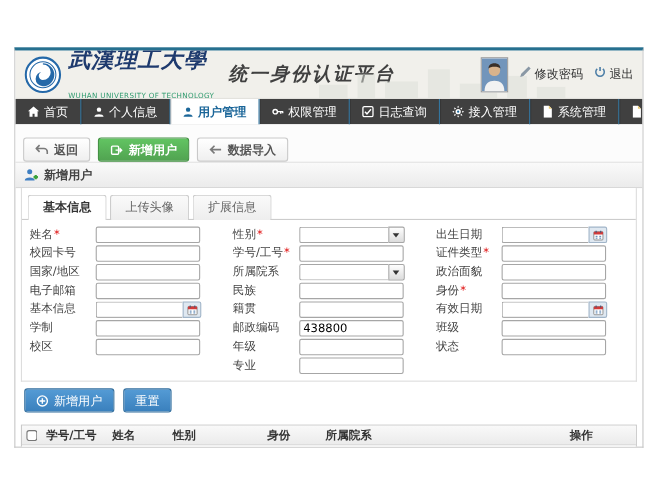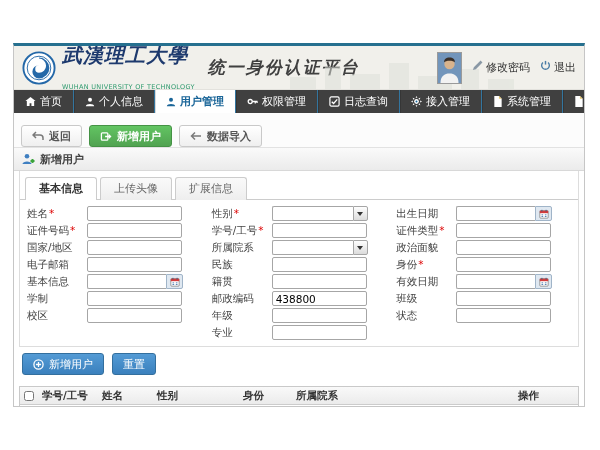--- a/index.html
+++ b/index.html
@@ -43,21 +43,21 @@
           border-bottom:1px solid #d8d8d8;display:flex;align-items:center;gap:5px;padding:0 8px;
           font-size:11px;font-weight:bold;color:#444;}
   
   .panel{margin:0 5px;border:1px solid #ddd;border-top:none;background:#fff;}
   .tabstrip{display:flex;gap:3px;padding:5px 5px 0;border-bottom:1px solid #ccc;}
   .tab{font-size:11px;color:#666;background:linear-gradient(#fafafa,#eeeeee);border:1px solid #ccc;border-bottom:none;
        border-radius:3px 3px 0 0;padding:3px 13px 4px;cursor:pointer;position:relative;top:1px;white-space:nowrap;}
   .tab.active{background:#fff;color:#333;font-weight:bold;}
   .form{display:flex;padding:6px 2px 4px;}
   .fcol{flex:1;min-width:0;}
-  .field{display:flex;align-items:center;height:15px;margin-bottom:2px;}
+  .field{display:flex;align-items:flex-start;height:15px;margin-bottom:2px;}
   .flabel{width:60px;flex:0 0 auto;font-size:10.5px;color:#444;padding-left:5px;white-space:nowrap;}
   .req{color:#dd0000;margin-left:1px;}
   .txt{width:95px;height:15px;box-sizing:border-box;border:1px solid #a6a6a6;font-size:10.5px;padding:0 3px;
        font-family:inherit;background:#fff;border-radius:2px;outline:none;}
   .dwrap,.swrap{display:flex;align-items:center;}
   .dwrap .txt{width:79px;border-right:none;border-radius:2px 0 0 2px;}
   .dbtn{width:17px;height:15px;box-sizing:border-box;border:1px solid #a0b4c8;background:#dfe8f1;display:flex;
         align-items:center;justify-content:center;cursor:pointer;border-radius:0 2px 2px 0;}
   .swrap .txt{width:81px;border-right:none;border-radius:2px 0 0 2px;}
   .sbtn{width:15px;height:15px;box-sizing:border-box;border:1px solid #a6a6a6;background:linear-gradient(#fefefe,#dcdcdc);
@@ -246,21 +246,21 @@
       <span class="tab">扩展信息</span>
     </div>
     <div class="form">
 
       <div class="fcol">
         <div class="field">
             <span class="flabel"><span>姓名</span><span class="req">*</span></span>
             <input class="txt" style="">
           </div>
         <div class="field">
-            <span class="flabel"><span>证件号码</span><span class="req">*</span></span>
+            <span class="flabel"><span>校园卡号</span><span class="req"></span></span>
             <input class="txt" style="">
           </div>
         <div class="field">
             <span class="flabel"><span>国家/地区</span><span class="req"></span></span>
             <input class="txt" style="">
           </div>
         <div class="field">
             <span class="flabel"><span>电子邮箱</span><span class="req"></span></span>
             <input class="txt" style="">
           </div>

